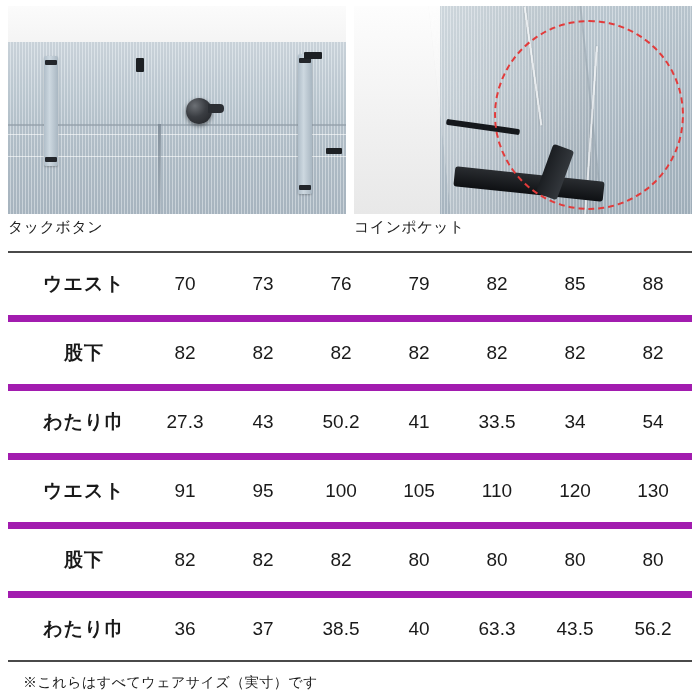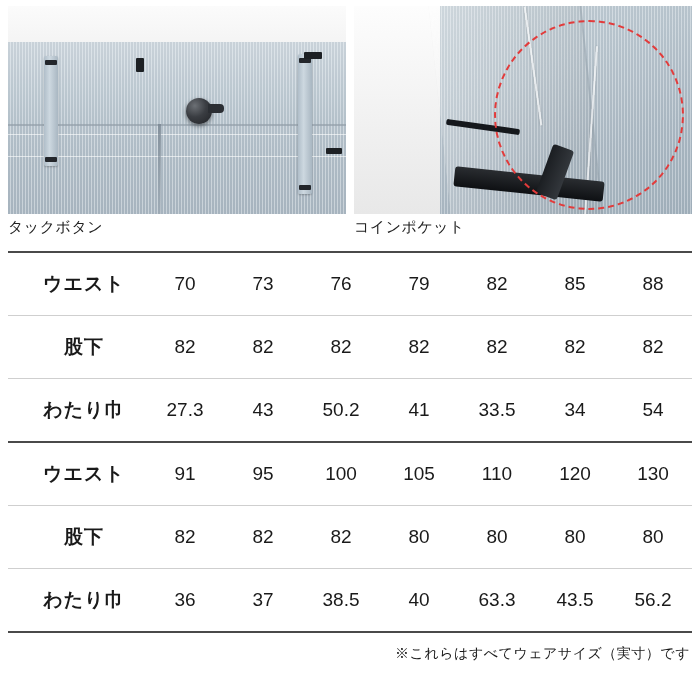--- a/index.html
+++ b/index.html
@@ -197,42 +197,42 @@
   .size-table {
     width: 684px;
     margin: 14px auto 0 auto;
     border-collapse: collapse;
     table-layout: fixed;
   }
   .size-table td {
     height: 62px;
     font-size: 19px;
     text-align: center;
-    border-top: 1px solid #a21caf;
+    border-top: 7px solid #a21caf;
     border-bottom: 1px solid #cfcfcf;
     padding: 0;
   }
   .size-table tr:first-child td { border-top: 2px solid #4a4a4a; }
   .size-table tr.section-end td { border-bottom: 2px solid #4a4a4a; }
   .size-table tr.last-row td { border-bottom: 2px solid #4a4a4a; }
   .row-label {
     font-size: 20px;
     font-weight: bold;
     text-align: left;
     padding-left: 14px !important;
     width: 124px;
     letter-spacing: 1px;
     font-family: Liberation Serif, serif;
   }
   .note {
-    text-align: right;
     font-size: 14px;
     padding: 12px 10px 0 0;
     color: #1a1a1a;
     letter-spacing: 0.5px;
+    margin-left: 23px;
   }
 </style>
 </head>
 <body>
 
 <div class="page">
 
   <div class="photo-row">
 
     <div class="photo-block">

